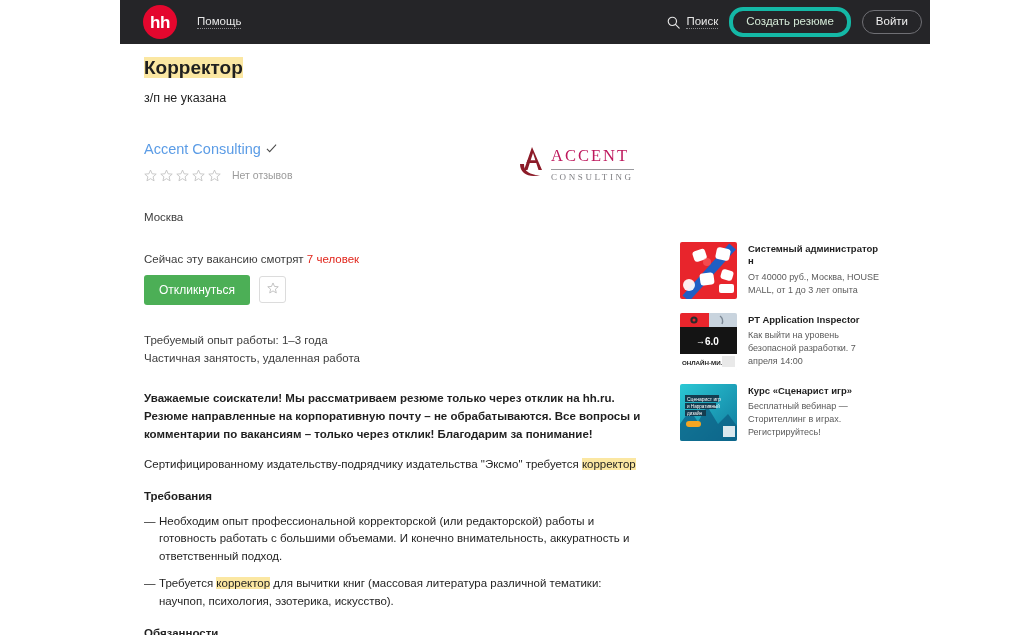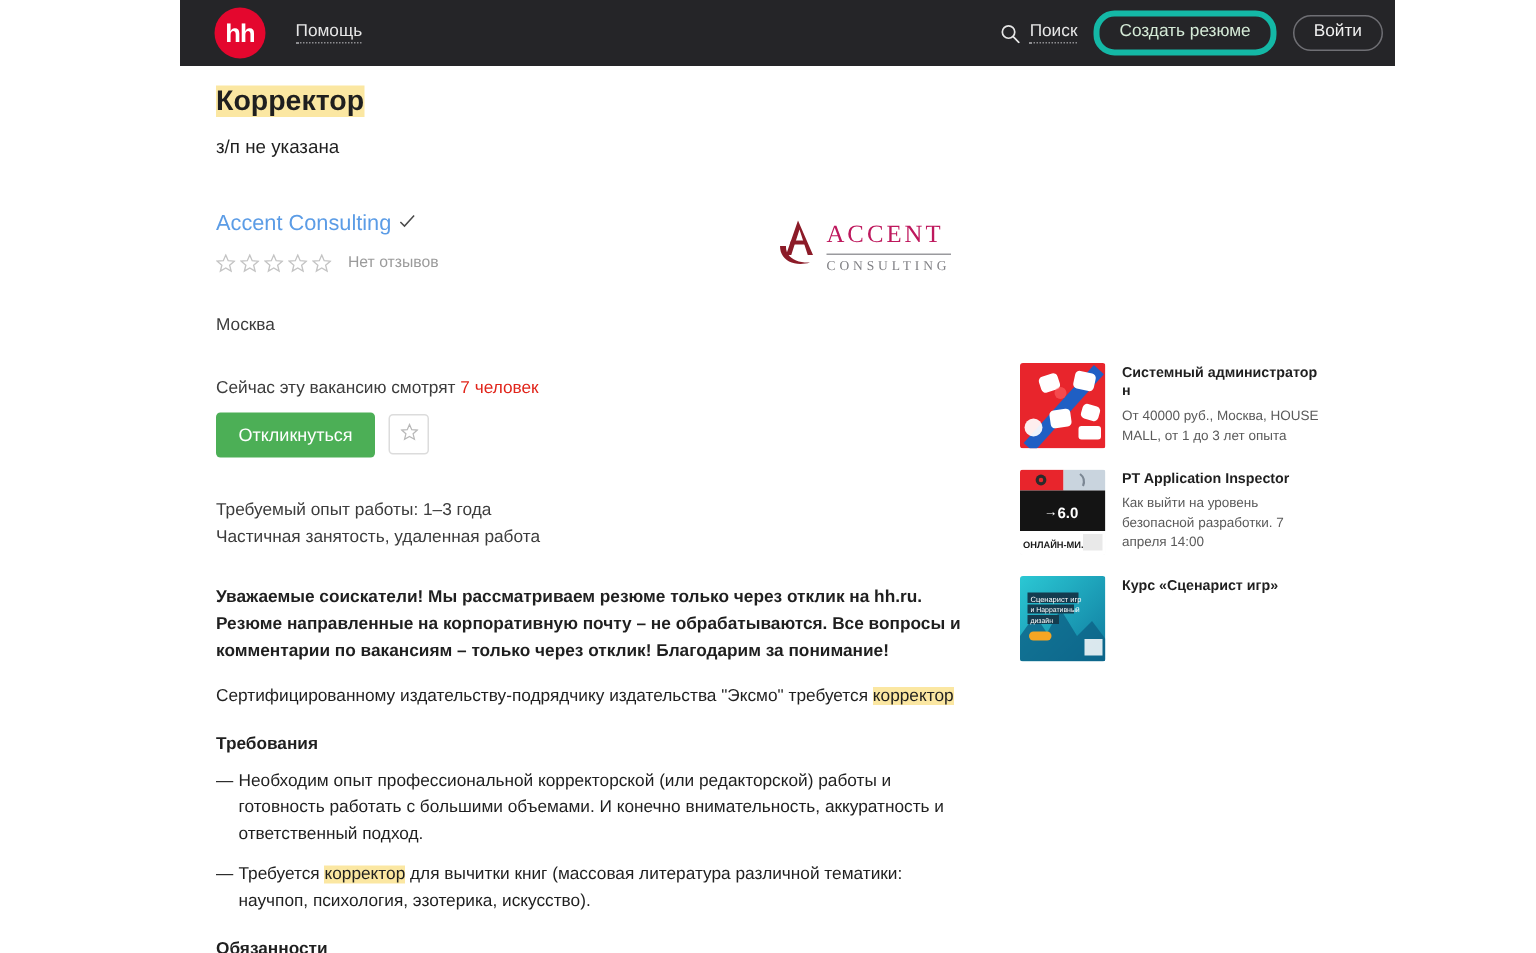--- a/index.html
+++ b/index.html
@@ -478,17 +478,18 @@
           <rect x="5" y="26" width="21" height="6" fill="#143c4f"></rect>
           <text x="7" y="17" fill="#ffffff" font-size="5" font-family="Liberation Sans, sans-serif">Сценарист игр</text>
           <text x="7" y="24" fill="#ffffff" font-size="4.6" font-family="Liberation Sans, sans-serif">и Нарративный</text>
           <text x="7" y="31" fill="#ffffff" font-size="4.6" font-family="Liberation Sans, sans-serif">дизайн</text>
           <rect x="6" y="37" width="15" height="6" rx="3" fill="#f5a623"></rect>
           <rect x="43" y="42" width="12" height="11" fill="#ffffff" opacity="0.85"></rect>
         </svg>
       </div>
       <div class="ad-body">
         <div class="ad-title">Курс «Сценарист игр»</div>
+        <div class="ad-desc">Бесплатный вебинар — Сторителлинг в играх. Регистрируйтесь!</div>
       </div>
     </div>
 
   </div>
 </div>
 
 </body></html>

